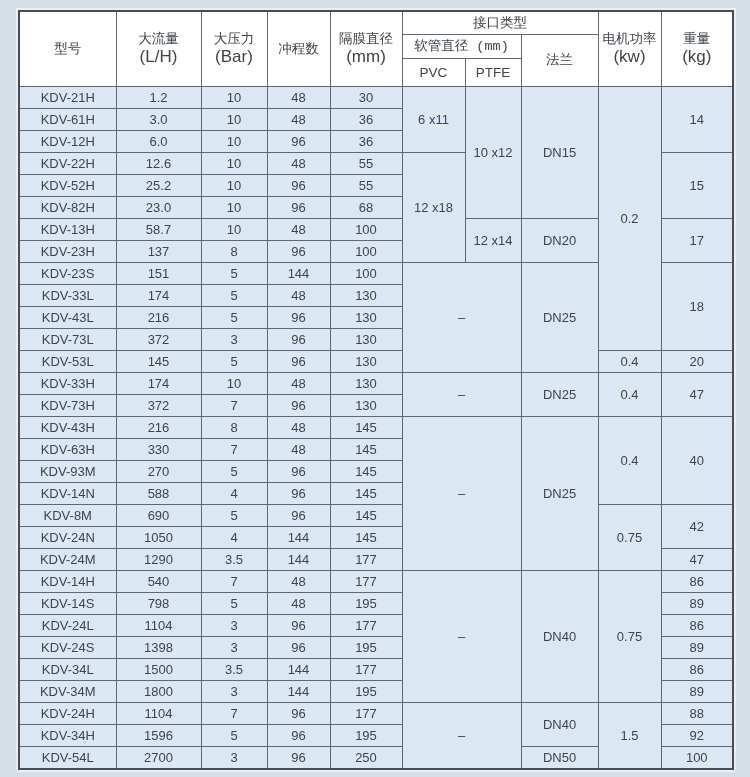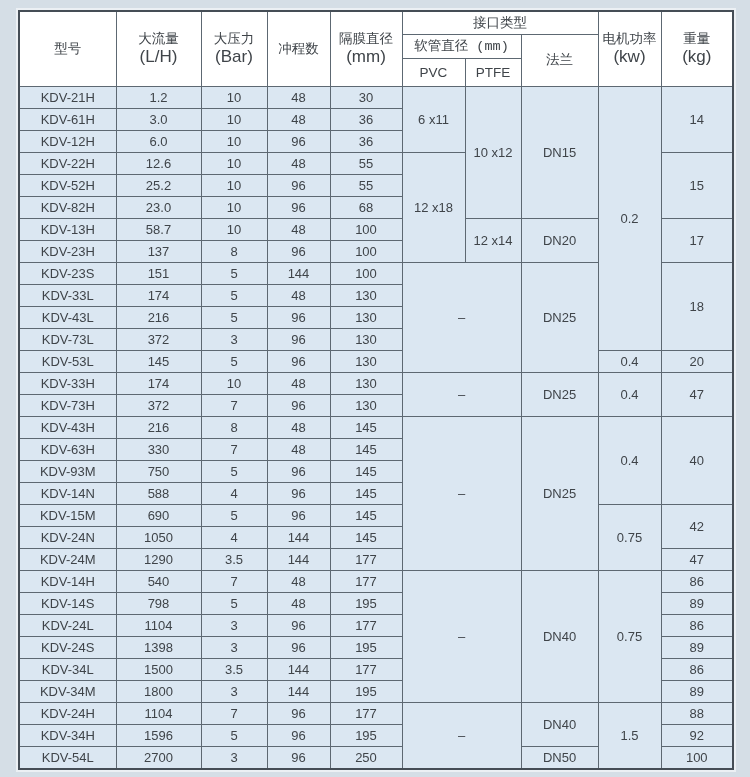--- a/index.html
+++ b/index.html
@@ -232,34 +232,34 @@
         </tr>
         <tr>
           <td>KDV-63H</td>
           <td>330</td>
           <td>7</td>
           <td>48</td>
           <td>145</td>
         </tr>
         <tr>
           <td>KDV-93M</td>
-          <td>750</td>
+          <td>270</td>
           <td>5</td>
           <td>96</td>
           <td>145</td>
         </tr>
         <tr>
           <td>KDV-14N</td>
           <td>588</td>
           <td>4</td>
           <td>96</td>
           <td>145</td>
         </tr>
         <tr>
-          <td>KDV-15M</td>
+          <td>KDV-8M</td>
           <td>690</td>
           <td>5</td>
           <td>96</td>
           <td>145</td>
           <td rowspan="3">0.75</td>
           <td rowspan="2">42</td>
         </tr>
         <tr>
           <td>KDV-24N</td>
           <td>1050</td>

